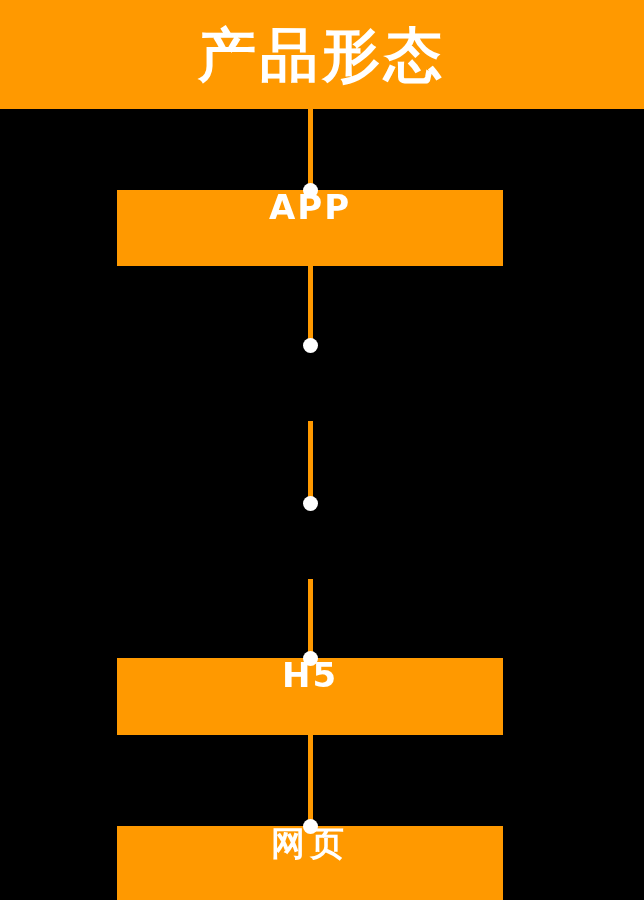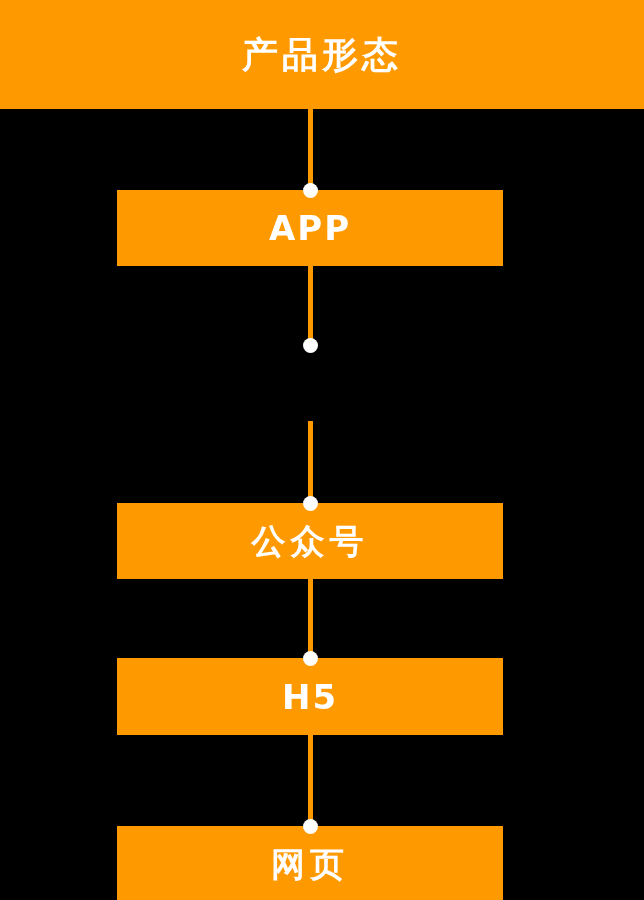--- a/index.html
+++ b/index.html
@@ -26,21 +26,21 @@
     width: 644px;
     height: 109px;
     background: #FF9900;
     display: flex;
     align-items: center;
     justify-content: center;
     box-sizing: border-box;
   }
   .header-title {
     color: #FFFFFF;
-    font-size: 36px;
+    font-size: 58px;
     font-weight: bold;
     letter-spacing: 4px;
     line-height: 1;
     white-space: nowrap;
     user-select: none;
   }
   
   .connector {
     position: absolute;
     width: 5px;
@@ -57,21 +57,21 @@
     left: 303px;
     z-index: 5;
   }
   
   .node-box {
     position: absolute;
     left: 117px;
     width: 386px;
     background: #FF9900;
     display: flex;
-    align-items: center;
+    align-items: flex-start;
     justify-content: center;
     box-sizing: border-box;
   }
   .node-label {
     color: #FFFFFF;
     font-size: 34px;
     font-weight: bold;
     letter-spacing: 2px;
     line-height: 1;
     white-space: nowrap;
@@ -97,23 +97,20 @@
     <span class="node-label">APP</span>
   </div>
 
   <div class="connector" style="top:266px; height:79px;"></div>
   <div class="junction-dot" style="top:338px;"></div>
 
 
   <div class="connector" style="top:421px; height:82px;"></div>
   <div class="junction-dot" style="top:496px;"></div>
 
-  <div class="node-box" style="top:503px; height:76px;">
-    <span class="node-label cjk">公众号</span>
-  </div>
 
   <div class="connector" style="top:579px; height:79px;"></div>
   <div class="junction-dot" style="top:651px;"></div>
 
   <div class="node-box" style="top:658px; height:77px;">
     <span class="node-label">H5</span>
   </div>
 
   <div class="connector" style="top:735px; height:91px;"></div>
   <div class="junction-dot" style="top:819px;"></div>

